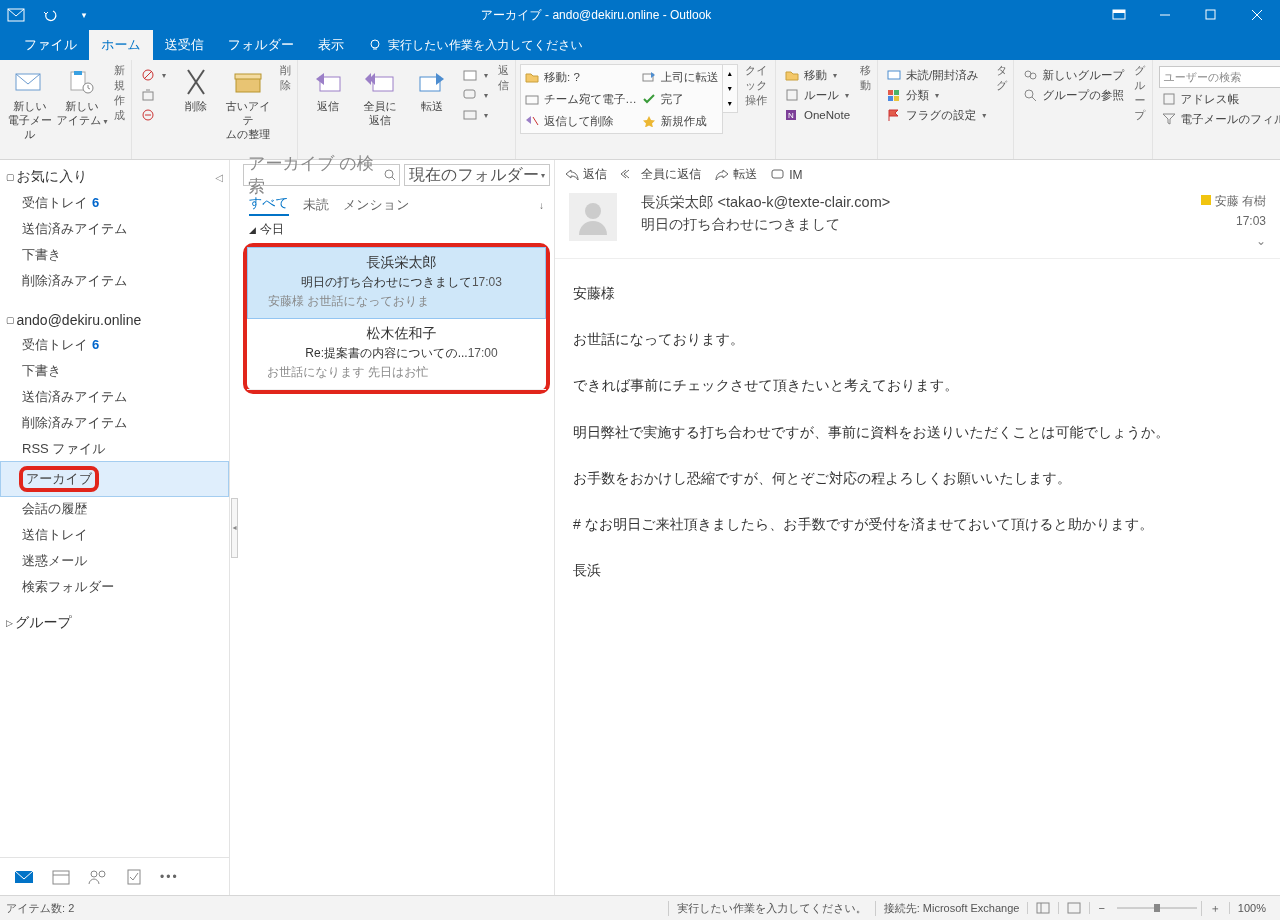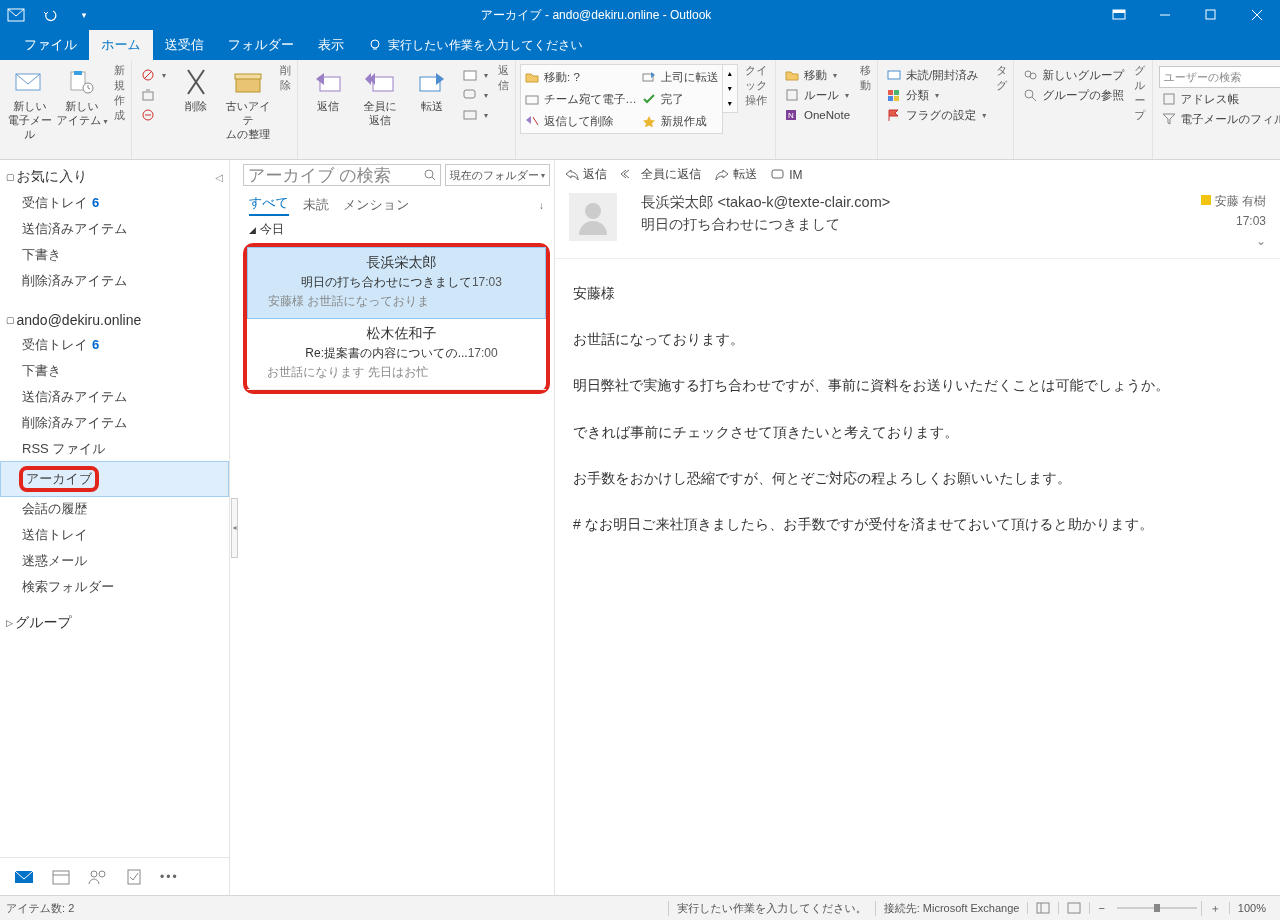--- a/index.html
+++ b/index.html
@@ -30,21 +30,21 @@
   .sidebar .tree { flex:1; overflow:auto; padding-top:4px;}
   .tree .hdr { font-size: 14px; color: #333; padding: 4px 6px; display:flex; align-items:center; gap:2px;}
   .tree .hdr .caret { font-size:9px; color:#444;}
   .tree .node { padding: 4px 6px 4px 22px; font-size: 13px; color: #444; }
   .tree .node.sel { background: #dfeefc; border:1px solid #a4cdf0; margin:-1px 0;}
   .tree .node .ct { color: #0066cc; font-weight:600; margin-left:4px;}
   .sidebar .bottombar { height: 38px; border-top:1px solid #e3e3e3; display:flex; align-items:center; gap:18px; padding-left:14px; color:#666;}
   .listpane { width: 316px; border-right: 1px solid #e3e3e3; display:flex; flex-direction:column;}
   .listpane .searchrow { display:flex; align-items:center; padding:4px; gap:4px;}
   .listpane .searchrow .sb { flex:1; border:1px solid #c8c8c8; height:22px; display:flex; align-items:center; padding:0 4px; color:#888; font-size:17px; justify-content:space-between;}
-  .listpane .searchrow .scope { border:1px solid #c8c8c8; height:22px; padding:0 4px; font-size:11px; color:#555; display:flex; align-items:center;}
+  .listpane .searchrow .scope { border:1px solid #c8c8c8; height:22px; padding:0 4px; font-size:16px; color:#555; display:flex; align-items:center;}
   .filterrow { display:flex; padding:4px 10px 2px; font-size:13px; color:#666; gap:14px; align-items:center;}
   .filterrow .on { color:#0173c7; border-bottom:2px solid #0173c7; padding-bottom:2px;}
   .filterrow .sort { margin-left:auto; font-size:10px;}
   .datelabel { background:#fff; padding:3px 10px; font-size:12px; color:#333; display:flex; align-items:center; gap:4px;}
   .red-frame { border:4px solid #e1251b; border-radius:10px; margin:2px 4px 4px 4px;}
   .red-frame-small { border:4px solid #e1251b; border-radius:8px; display:inline-block; padding:0 3px; margin-left:-4px;}
   .msg { padding:6px 10px 8px 20px; border-bottom:1px solid #f0f0f0; }
   .msg.sel { background:#cfe7f9; border:1px solid #93c5f2;}
   .msg .row1 { display:flex; justify-content:center; align-items:baseline;}
   .msg .from { font-size:14px; color:#333;}
@@ -594,24 +594,25 @@
       </div>
       <div class="hmeta">
         <div><span class="catbox"></span><span>安藤 有樹</span></div>
         <div style="margin-top:4px;">17:03</div>
         <div style="margin-top:6px; color:#888;">⌄</div>
       </div>
     </div>
     <div class="body">
       <p>安藤様</p>
       <p>お世話になっております。</p>
+      <p>できれば事前にチェックさせて頂きたいと考えております。</p>
       <p>明日弊社で実施する打ち合わせですが、事前に資料をお送りいただくことは可能でしょうか。</p>
-      <p>できれば事前にチェックさせて頂きたいと考えております。</p>
       <p>お手数をおかけし恐縮ですが、何とぞご対応の程よろしくお願いいたします。</p>
       <p>#  なお明日ご来社頂きましたら、お手数ですが受付を済ませておいて頂けると助かります。</p>
+      <p>長浜</p>
     </div>
   </div>
 </div>
 
 <div class="status">
   <span>アイテム数: 2</span>
   <span class="sep"></span>
   <span class="v">実行したい作業を入力してください。</span>
   <span class="v">接続先: Microsoft Exchange</span>
   <span class="v">

